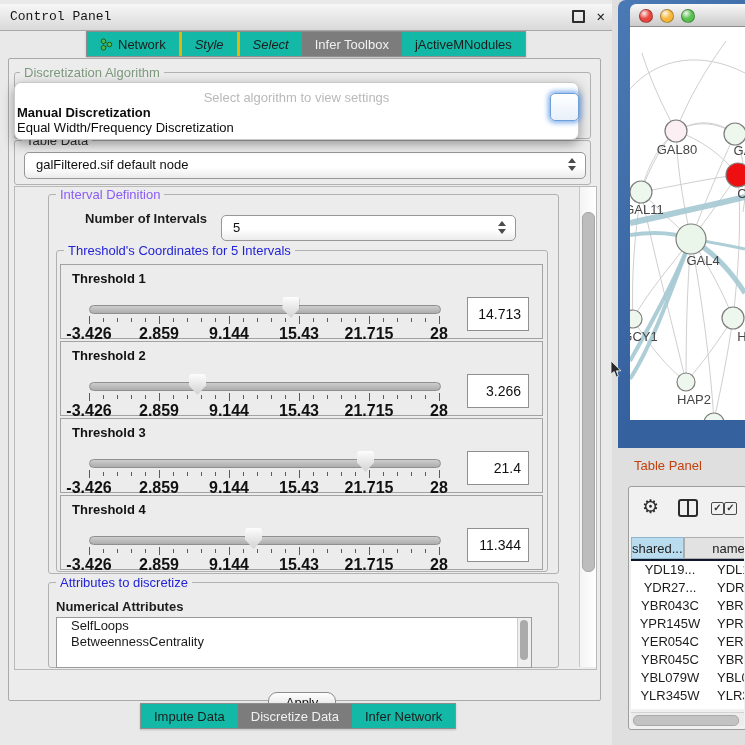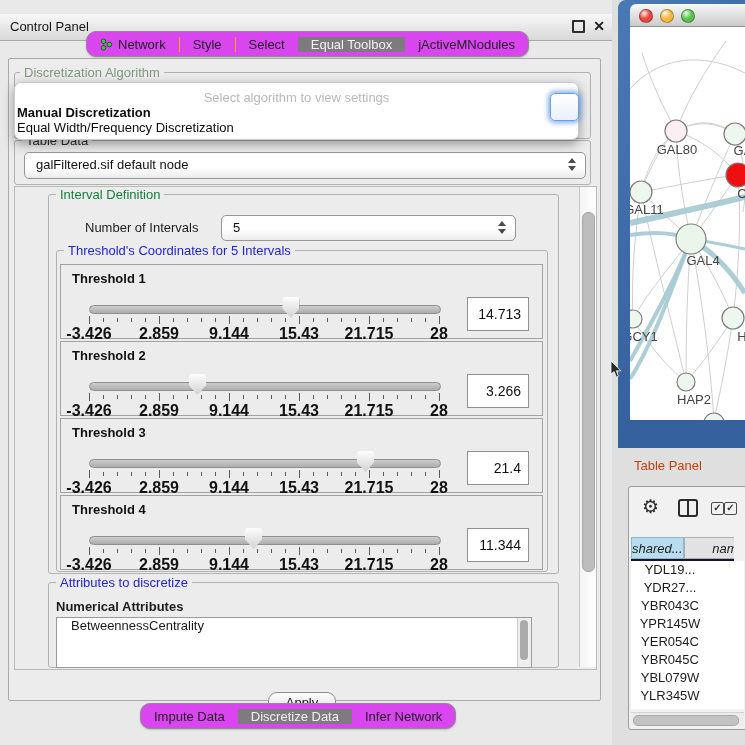--- a/index.html
+++ b/index.html
@@ -1,37 +1,37 @@
 <!DOCTYPE html>
 <html><head>
 <meta charset="utf-8">
 <style>
   html,body{margin:0;padding:0;background:#cfcfcf;}
   .stage{position:relative;width:745px;height:745px;overflow:hidden;background:#dfdfdf;
          font-family:"Liberation Sans",sans-serif;font-size:13px;color:#1c1c1c;}
   
   .cp{position:absolute;left:0;top:0;width:612px;height:745px;background:#e9e9e9;border-right:1px solid #b3b3b3;}
-  .cp-titlebar{position:absolute;left:0;top:14px;width:100%;height:26px;
-               background:linear-gradient(#f7f7f7,#d9d9d9);border-bottom:1px solid #a8a8a8;}
+  .cp-titlebar{position:absolute;left:0;top:4px;width:100%;height:26px;
+               background:linear-gradient(#f7f7f7,#d9d9d9);border-bottom:1px solid #a8a8a8;font-family:Liberation Mono, monospace;}
   .cp-title{position:absolute;left:10px;top:5px;color:#141414;}
   .winbtn{position:absolute;top:6px;cursor:default;}
   .cp-float{right:27px;width:9px;height:9px;border:2px solid #2d2d2d;border-radius:1px;}
   .cp-close{right:7px;top:4px;font-weight:bold;font-size:14px;color:#1d1d1d;}
-  .tabbar{position:absolute;display:flex;height:24px;border:1px solid #8d8d8d;border-radius:10px;
-          background:#d946ef;overflow:hidden;box-shadow:0 1px 2px rgba(0,0,0,.18);align-items:center;}
+  .tabbar{position:absolute;display:flex;height:24px;border:1px solid #8d8d8d;border-radius:0;
+          background:#14b8a6;overflow:hidden;box-shadow:0 1px 2px rgba(0,0,0,.18);}
   .tabbar-top{left:86px;top:31px;}
   .tabbar-bottom{left:140px;top:703px;}
   .tab{display:flex;align-items:center;gap:5px;padding:0 13px;white-space:nowrap;color:#1d1d1d;}
-  .tab.sep{border-left:1px solid #eab308;}
+  .tab.sep{border-left:3px solid #eab308;font-style:italic;}
   .tab.selected{background:#7c7c7c;color:#f1f1f1;}
   .content{position:absolute;left:8px;top:58px;width:591px;height:641px;background:#ececec;
            border:1px solid #aaa;border-radius:2px;}
   .groupbox{position:absolute;border:1px solid #b1b1b1;border-radius:3px;}
   .group-label{position:absolute;background:#ececec;padding:0 4px;white-space:nowrap;}
-  .lbl-green{color:#15803d;}
+  .lbl-green{color:#8b5cf6;}
   .lbl-blue{color:#2323d6;}
   .lbl-dim{color:#7e997e;}
   
   .combo{position:absolute;background:linear-gradient(#ffffff 55%,#ececec);border:1px solid #979797;
          border-radius:5px;}
   .combo .val{position:absolute;left:11px;top:4px;color:#111;}
   .stepper{position:absolute;right:9px;top:5px;width:8px;}
   .stepper i{display:block;width:0;height:0;border-left:4px solid transparent;border-right:4px solid transparent;}
   .stepper .up{border-bottom:5px solid #4c4c4c;margin-bottom:3px;}
   .stepper .dn{border-top:5px solid #4c4c4c;}
@@ -86,26 +86,26 @@
   .canvas text{font-family:"Liberation Sans",sans-serif;font-size:13px;fill:#454545;}
   
   .tpanel-title{position:absolute;left:22px;top:458px;color:#c2410c;}
   .tpanel{position:absolute;left:16px;top:486px;width:117px;height:242px;background:#f1f1f1;
           border:1px solid #9e9e9e;border-radius:3px;}
   .tp-toolbar{position:absolute;left:0;top:10px;width:100%;height:26px;}
   .gear{position:absolute;left:13px;top:-2px;font-size:19px;color:#2b2b2b;}
   .splitcol{position:absolute;left:49px;top:2px;}
   .chk{position:absolute;top:5px;width:11px;height:11px;border:1.5px solid #4a4a4a;border-radius:2px;
        font-size:10px;line-height:9px;text-align:center;color:#333;font-weight:bold;}
-  .tbl-header{position:absolute;left:2px;top:50px;width:103px;height:24px;display:flex;overflow:hidden;background:#0f172a;font-style:italic;}
+  .tbl-header{position:absolute;left:2px;top:50px;width:113px;height:24px;display:flex;overflow:hidden;background:#0f172a;}
   .tbl-header .hc{height:22px;line-height:22px;text-align:center;border:1px solid #aeaeae;box-sizing:border-box;color:#222;}
   .hc.c1{width:78px;background:#b9dcee;border-color:#8fb6cd;}
   .hc.c2{width:90px;flex:none;background:#e2e2e2;}
   .tbl-rows{position:absolute;left:2px;top:74px;width:113px;height:148px;background:#fff;overflow:hidden;}
-  .trow{display:flex;height:18px;line-height:18px;overflow:hidden;flex-direction:column;}
+  .trow{display:flex;height:18px;line-height:18px;overflow:hidden;}
   .trow .c1{width:78px;text-align:center;flex:none;}
   .trow .c2{width:90px;padding-left:8px;flex:none;}
   .hscroll{position:absolute;left:2px;top:225px;width:113px;height:13px;background:#ececec;border-top:1px solid #d4d4d4;}
   .hthumb{position:absolute;left:2px;top:2px;width:104px;height:9px;background:#c3c3c3;border:1px solid #a9a9a9;border-radius:5px;}
   .cursor{position:absolute;left:610px;top:361px;z-index:60;}
   .net-ico{flex:none;}
 </style>
 </head>
 <body>
 
@@ -130,21 +130,21 @@
           </svg>
           <span>Network</span>
         </div>
         <div class="tab sep">
           <span>Style</span>
         </div>
         <div class="tab sep">
           <span>Select</span>
         </div>
         <div class="tab selected">
-          <span>Equal Toolbox</span>
+          <span>Infer Toolbox</span>
         </div>
         <div class="tab">
           <span>jActiveMNodules</span>
         </div>
       </div>
 
     <div class="content"></div>
 
     <div class="groupbox" style="left:14px;top:72px;width:575px;height:65px;"></div>
     <span class="group-label lbl-dim" style="left:20px;top:65px;">Discretization Algorithm</span>
@@ -169,21 +169,21 @@
         </span>
     </div>
 
     <div class="scrollpane"></div>
     <div class="vscroll">
         <div class="vthumb"></div>
       </div>
 
     <div class="groupbox" style="left:48px;top:194px;width:509px;height:378px;"></div>
     <span class="group-label lbl-green" style="left:56px;top:187px;">Interval Definition</span>
-    <span style="position:absolute;left:85px;top:220px;font-weight:normal;">Number of Intervals</span>
+    <span style="position:absolute;left:85px;top:211px;font-weight:bold;">Number of Intervals</span>
     <div class="combo" style="left:221px;top:215px;width:293px;height:24px;">
       <span class="val">5</span>
       <span class="stepper">
           <i class="up"></i>
           <i class="dn"></i>
         </span>
     </div>
 
     <div class="groupbox" style="left:56px;top:250px;width:490px;height:320px;"></div>
     <span class="group-label lbl-blue" style="left:64px;top:243px;">Threshold's Coordinates for 5 Intervals</span>
@@ -364,20 +364,21 @@
           </div>
           <div class="value-box">11.344</div>
         </div>
       </div>
 
     <div class="groupbox" style="left:48px;top:582px;width:509px;height:84px;"></div>
     <span class="group-label lbl-blue" style="left:56px;top:575px;">Attributes to discretize</span>
     <span style="position:absolute;left:56px;top:599px;font-weight:bold;">Numerical Attributes</span>
     <div class="attr-list">
       <div id="attrItems">
+          <div class="attr-item">SelfLoops</div>
           <div class="attr-item">BetweennessCentrality</div>
         </div>
       <div class="attr-vscroll">
           <div class="attr-vthumb"></div>
         </div>
     </div>
 
     <div class="btn" style="left:268px;top:692px;width:66px;height:20px;line-height:20px;">Apply</div>
 
     <div class="tabbar tabbar-bottom" id="bottomTabs">

